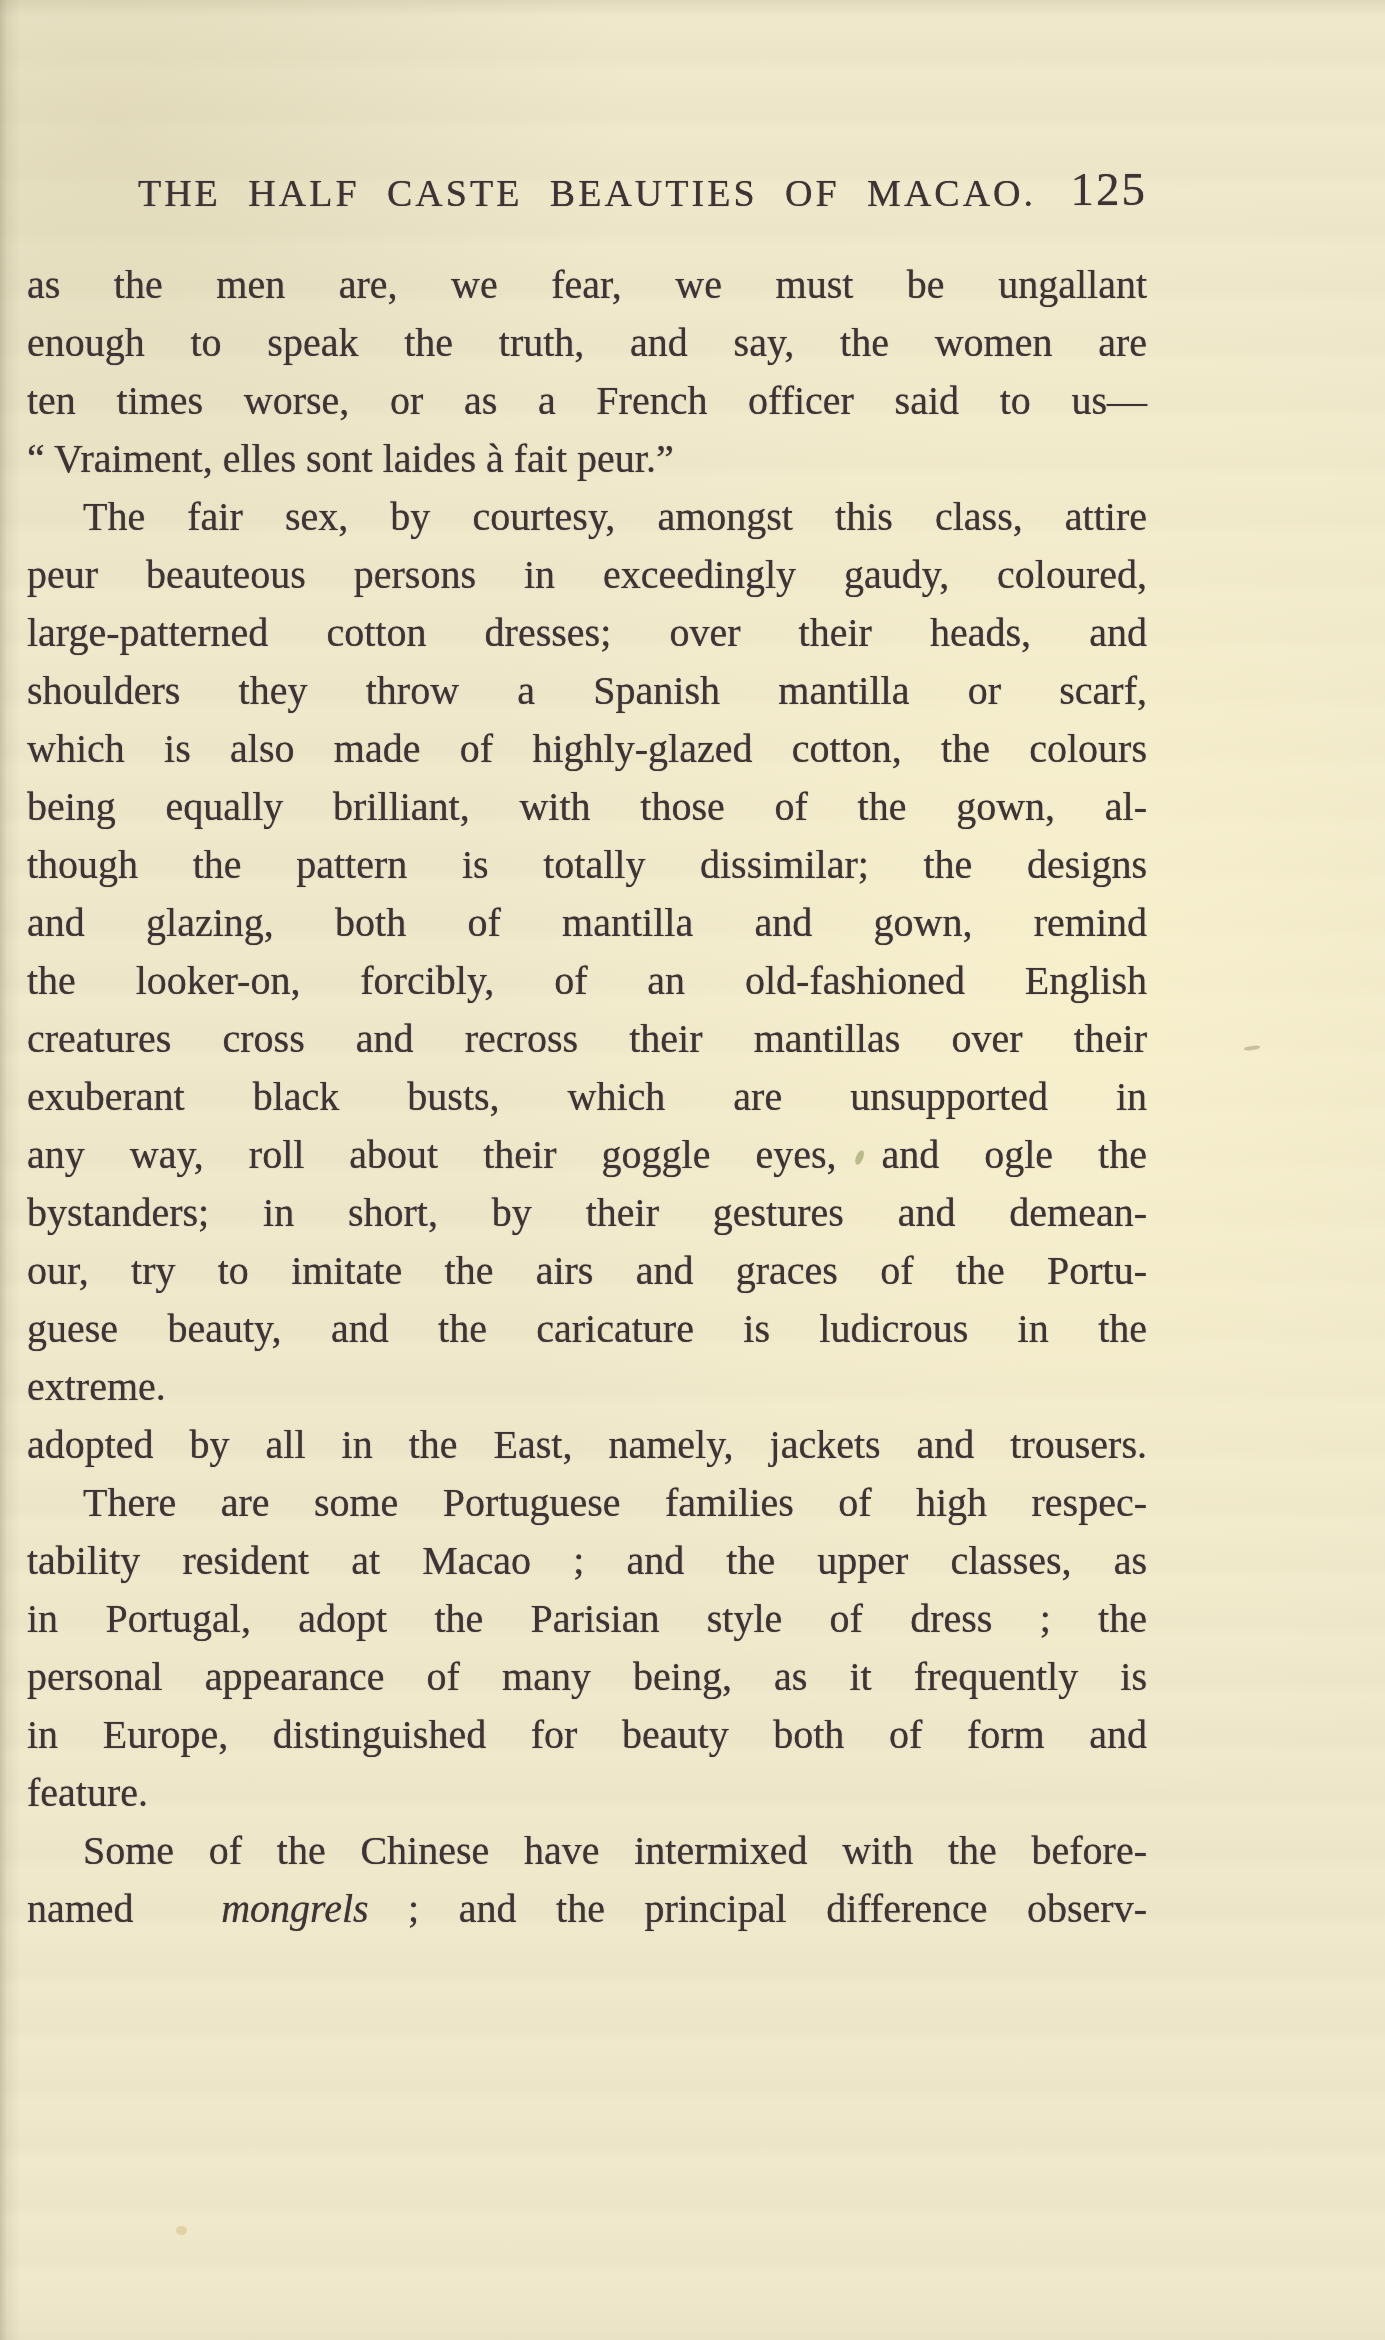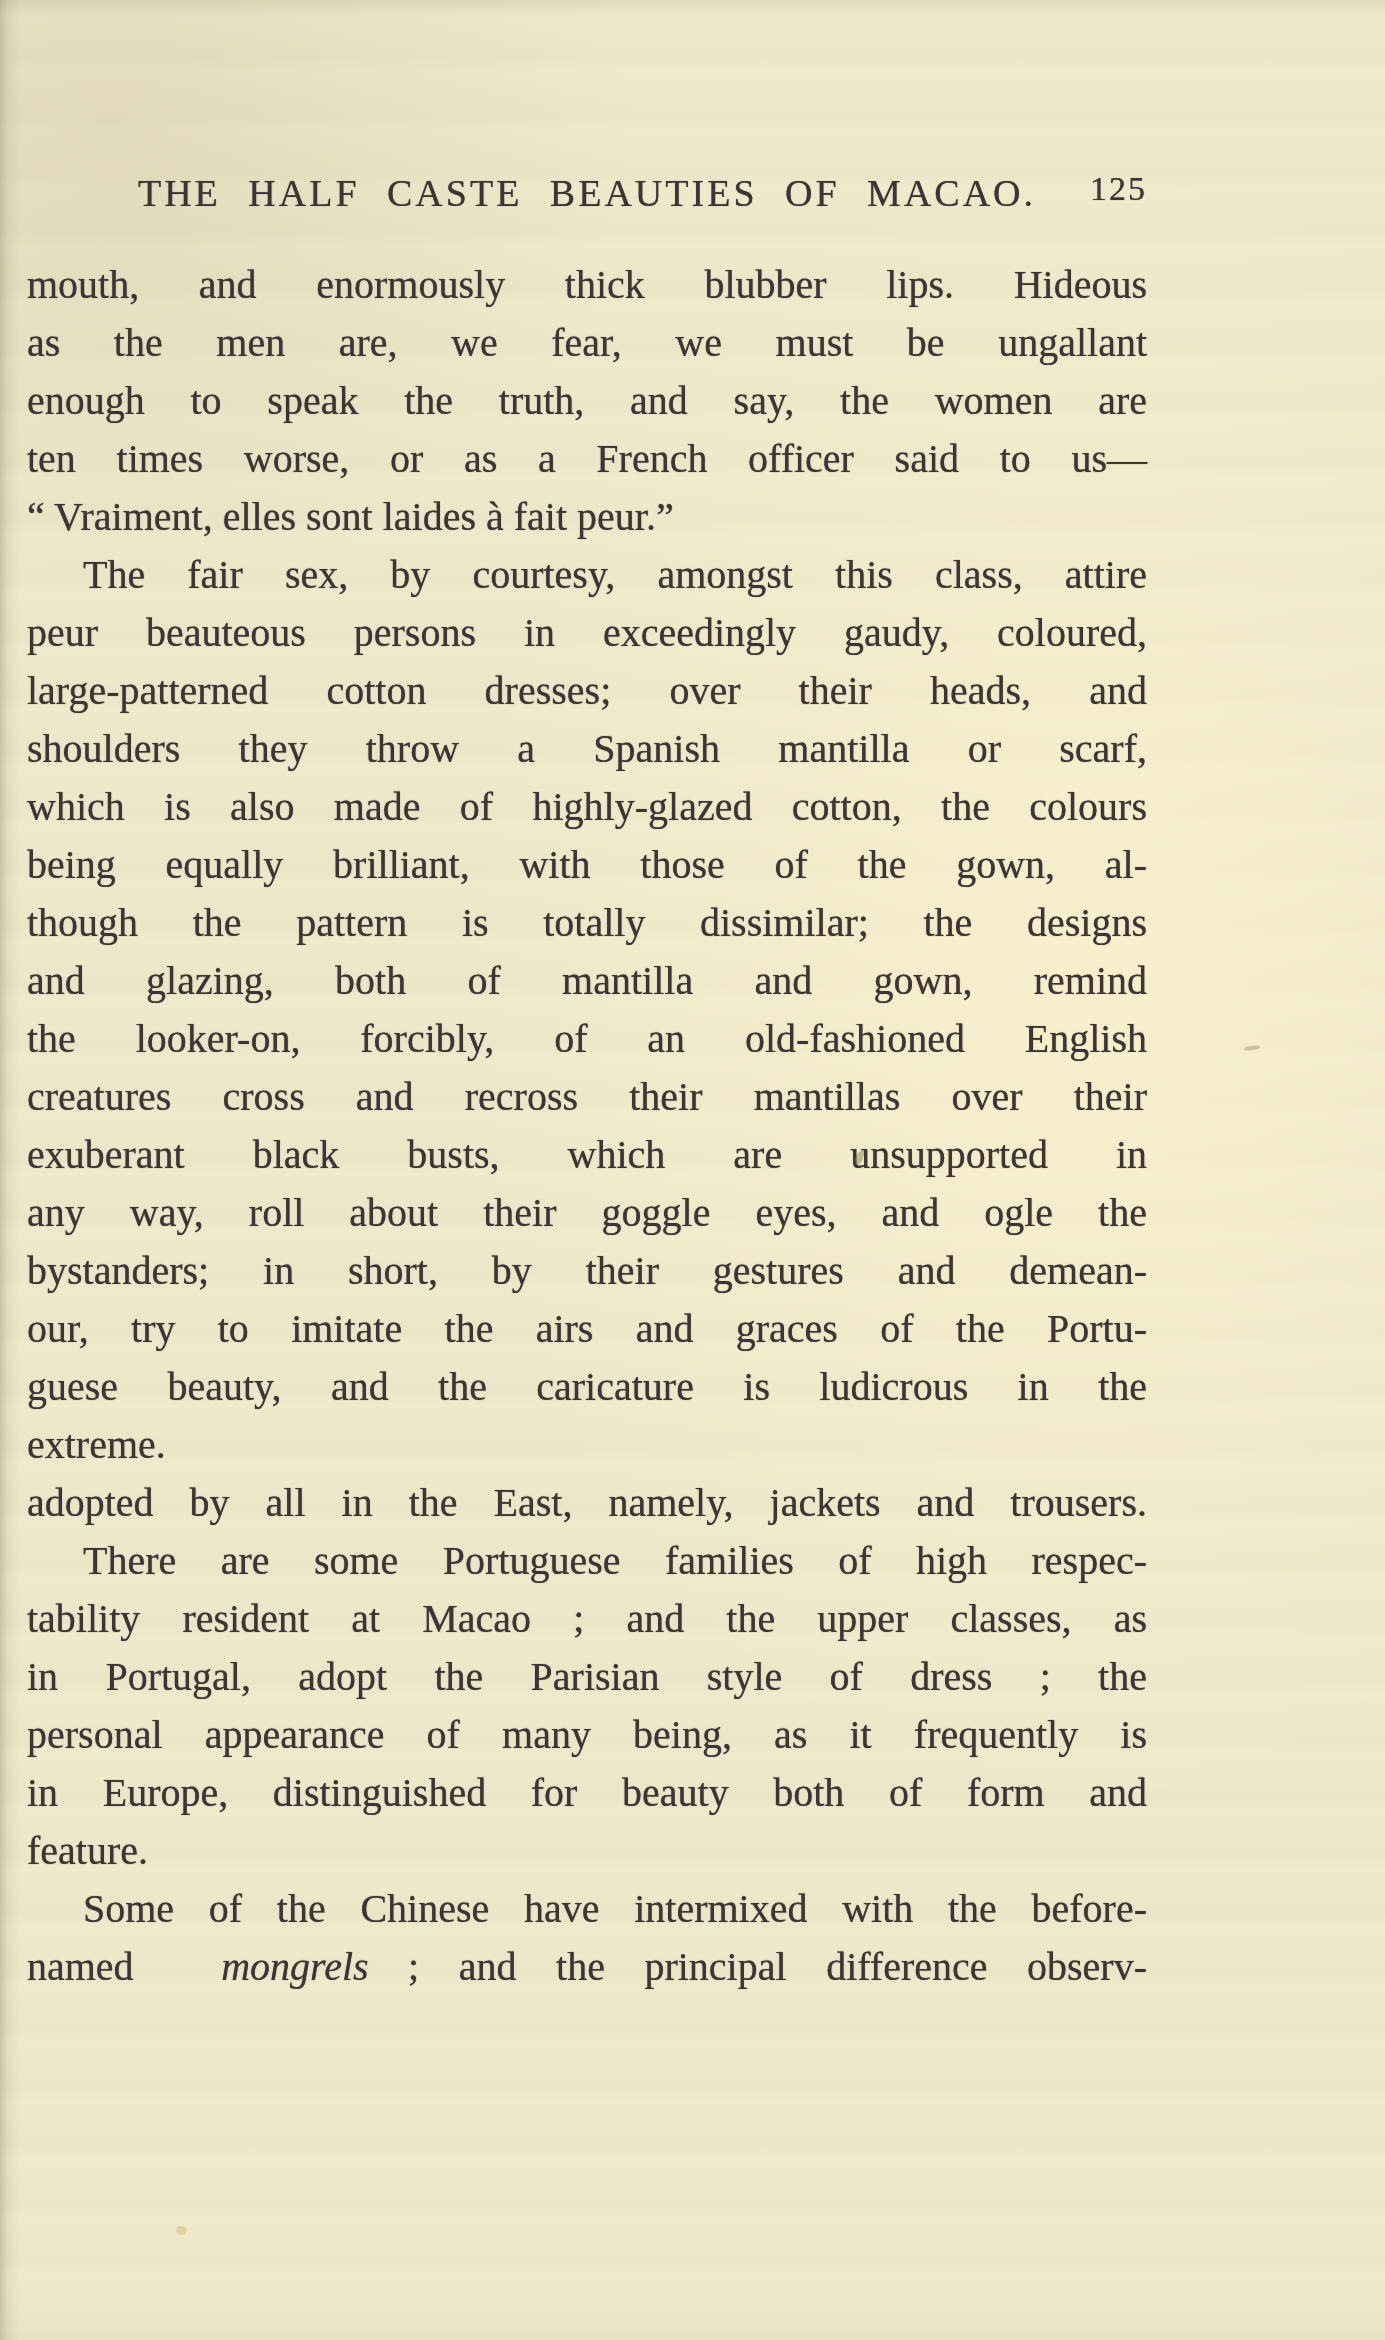--- a/index.html
+++ b/index.html
@@ -42,21 +42,21 @@
     font-size: 38px;
     line-height: 50px;
     letter-spacing: 3px;
     word-spacing: 15px;
     text-shadow: 0 0 0.8px rgba(62,52,54,0.85);
   }
   .rh-folio {
     position: absolute;
     right: 0;
     top: -4px;
-    font-size: 34px;
+    font-size: 47px;
     line-height: 50px;
     letter-spacing: 2px;
     text-shadow: 0 0 0.8px rgba(62,52,54,0.85);
   }
   .body-text {
     position: absolute;
     top: 256px;
     left: 27px;
     width: 1120px;
     font-size: 40px;
@@ -107,21 +107,20 @@
 <body>
 
 <div class="page">
 
   <div class="running-header">
     <div class="rh-title">THE HALF CASTE BEAUTIES OF MACAO.</div>
     <div class="rh-folio">125</div>
   </div>
 
   <div class="body-text">
-      <div class="line">mouth, and enormously thick blubber lips. Hideous</div>
       <div class="line">as the men are, we fear, we must be ungallant</div>
       <div class="line">enough to speak the truth, and say, the women are</div>
       <div class="line">ten times worse, or as a French officer said to us—</div>
       <div class="line par-end">“ Vraiment, elles sont laides à fait peur.”</div>
       <div class="line indent">The fair sex, by courtesy, amongst this class, attire</div>
       <div class="line">peur beauteous persons in exceedingly gaudy, coloured,</div>
       <div class="line">large-patterned cotton dresses; over their heads, and</div>
       <div class="line">shoulders they throw a Spanish mantilla or scarf,</div>
       <div class="line">which is also made of highly-glazed cotton, the colours</div>
       <div class="line">being equally brilliant, with those of the gown, al-</div>

